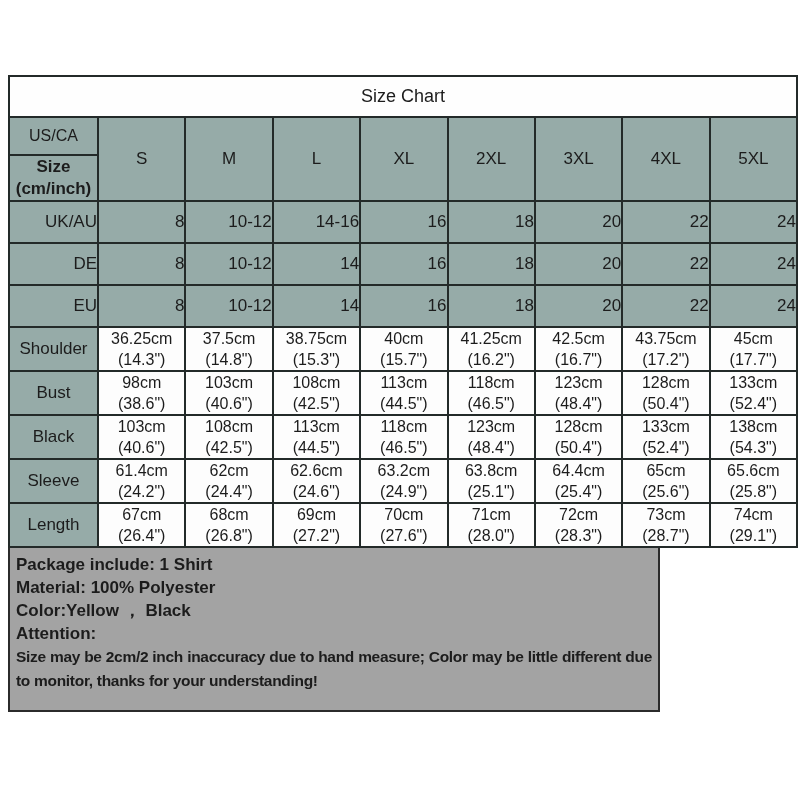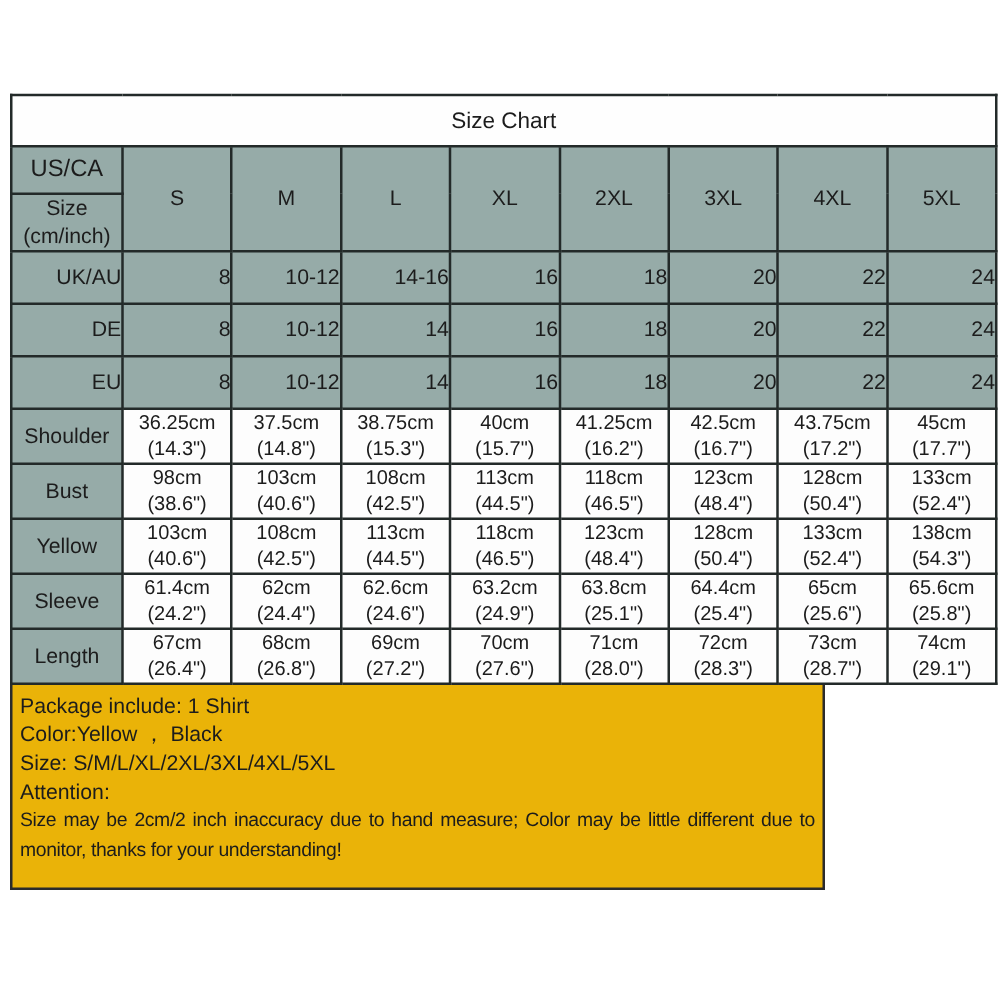--- a/index.html
+++ b/index.html
@@ -13,32 +13,32 @@
     width:790px;border-collapse:collapse;table-layout:fixed;
     background:#fdfdfd;
   }
   col.c0{width:89px;}
   td,th{
     border:2px solid #232a29;
     text-align:center;vertical-align:middle;
     font-weight:400;padding:0;
   }
   .title-cell{height:39px;font-size:18px;background:#fefefe;}
-  .corner{background:#96aba8;font-size:19px;}
+  .corner{background:#96aba8;font-size:16px;}
   .corner-top{height:36px;}
-  .corner-bottom{height:43px;line-height:22px;font-size:17px;}
+  .corner-bottom{height:43px;line-height:22px;font-size:17px;font-weight:bold;}
   .size-head{background:#96aba8;font-size:17px;}
   .region-row th,.region-row td{background:#96aba8;height:40px;font-size:17px;text-align:right;}
   .measure-row th{background:#96aba8;font-size:17px;margin-left:16px;}
   .measure-row td{background:#fdfdfd;height:41px;}
   .measure-cell .line{display:block;line-height:21px;font-size:16px;}
   .notes{
     border:2px solid #2b2b2b;border-top:none;
-    background:#eab308;box-sizing:border-box;
-    padding:5px 6px 4px 6px;min-height:164px;
+    background:#a3a3a3;box-sizing:border-box;
+    padding:5px 6px 4px 6px;min-height:164px;font-weight:bold;
   }
   .notes p{margin:0;font-size:17px;line-height:23px;}
   .notes p.attention-body{
     font-size:15.5px;letter-spacing:-0.3px;line-height:24px;
     text-align:justify;
   }
 </style>
 </head>
 <body>
 
@@ -163,21 +163,21 @@
           <td class="measure-cell">
             <span class="line">128cm</span>
             <span class="line">(50.4")</span>
           </td>
           <td class="measure-cell">
             <span class="line">133cm</span>
             <span class="line">(52.4")</span>
           </td>
         </tr>
         <tr class="measure-row">
-          <th class="rowlabel">Yellow</th>
+          <th class="rowlabel">Black</th>
           <td class="measure-cell">
             <span class="line">103cm</span>
             <span class="line">(40.6")</span>
           </td>
           <td class="measure-cell">
             <span class="line">108cm</span>
             <span class="line">(42.5")</span>
           </td>
           <td class="measure-cell">
             <span class="line">113cm</span>
@@ -272,18 +272,18 @@
           <td class="measure-cell">
             <span class="line">74cm</span>
             <span class="line">(29.1")</span>
           </td>
         </tr>
       </tbody>
   </table>
 
   <div class="notes">
     <p>Package include: 1 Shirt</p>
+    <p>Material: 100% Polyester</p>
     <p>Color:Yellow ， Black</p>
-    <p>Size: S/M/L/XL/2XL/3XL/4XL/5XL</p>
     <p>Attention:</p>
     <p class="attention-body">Size may be 2cm/2 inch inaccuracy due to hand measure; Color may be little different due to monitor, thanks for your understanding!</p>
   </div>
 </div>
 
 </body></html>

